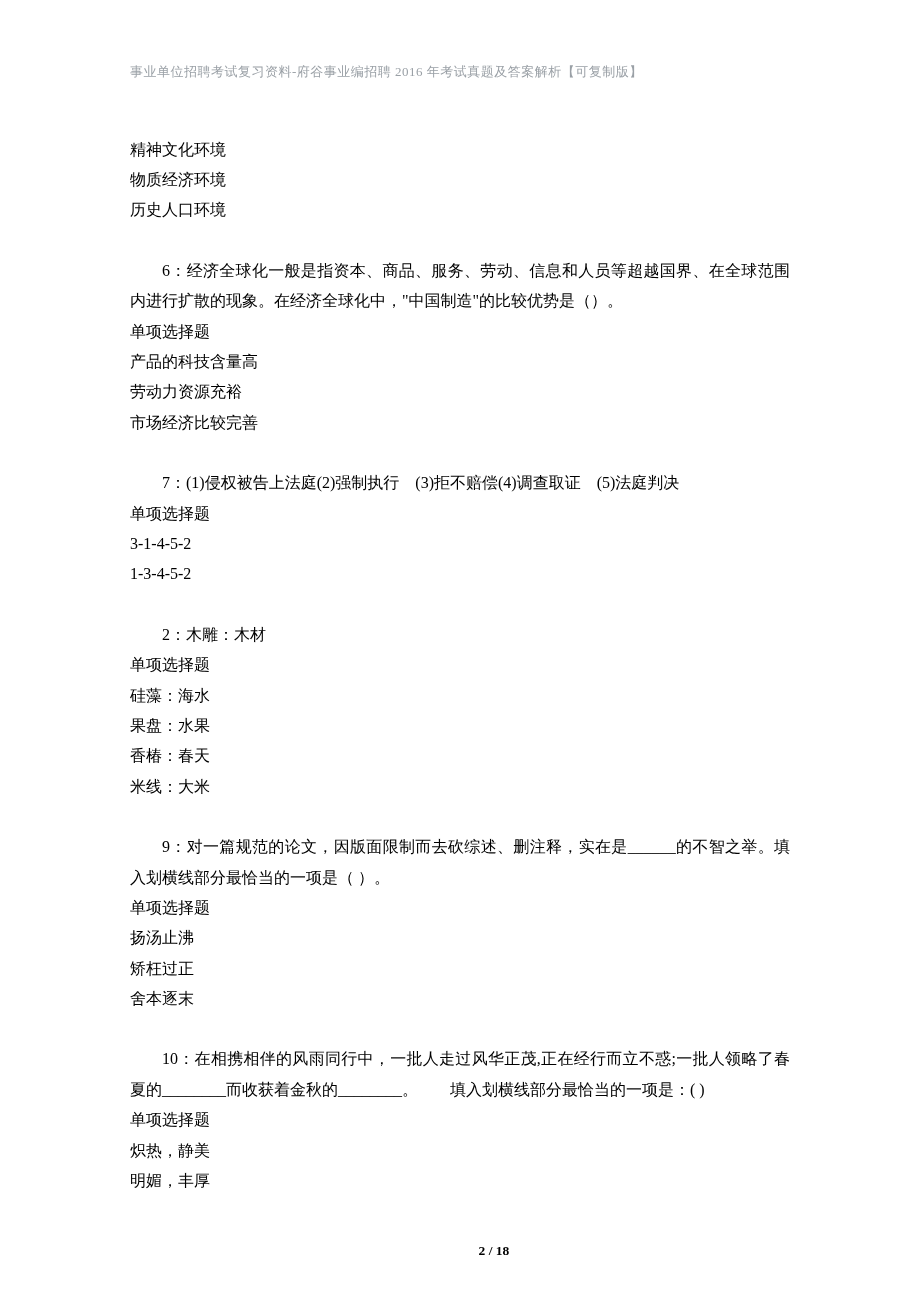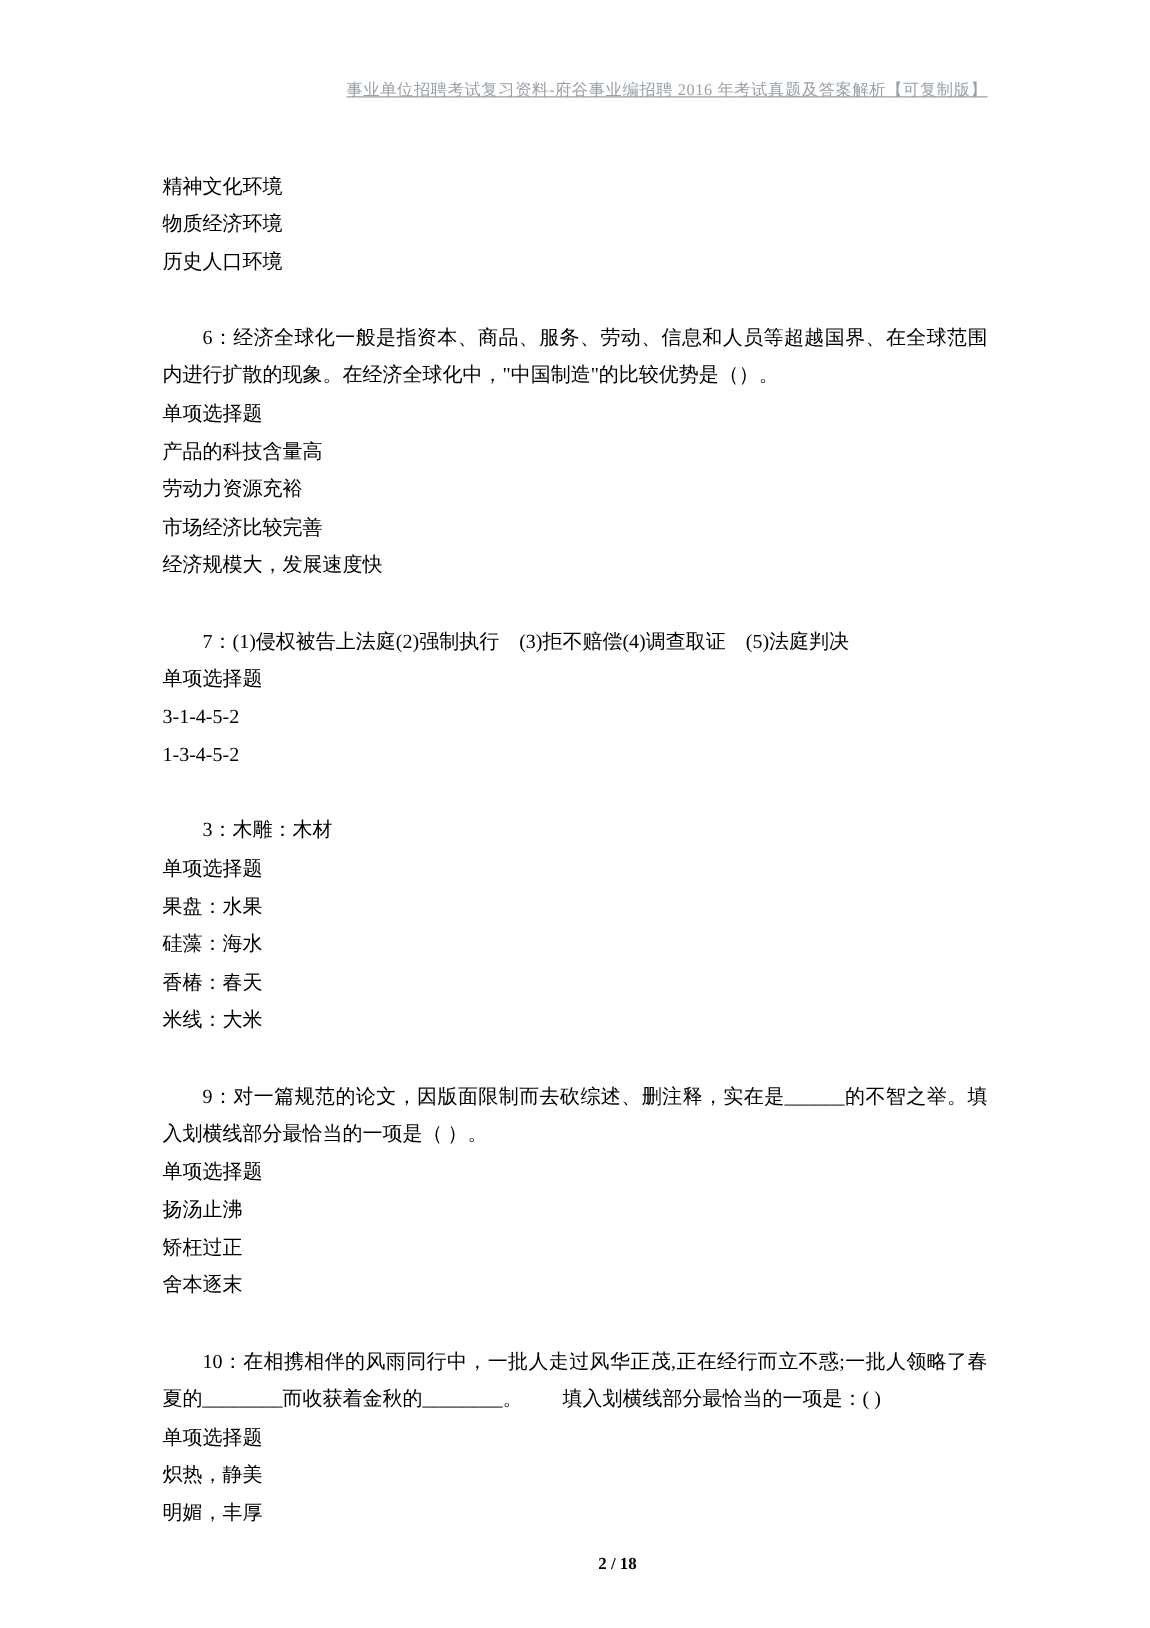--- a/index.html
+++ b/index.html
@@ -8,27 +8,26 @@
     width: 920px;
     height: 1302px;
     font-family: "SimSun", "宋体", serif;
     font-size: 16px;
     line-height: 1.9;
     color: #000;
     position: relative;
     padding: 60px 130px 0 130px;
   }
   .header {
-    text-align: right;
+    text-align: left;
     color: #9aa0a6;
     font-size: 13px;
     font-family: "SimSun", "宋体", serif;
     margin-bottom: 50px;
     letter-spacing: 0.5px;
-    text-decoration: underline;
   }
   .content p {
     margin: 0;
     text-align: justify;
   }
   .content .indent {
     text-indent: 2em;
   }
   .block {
     margin-bottom: 30px;
@@ -57,35 +56,34 @@
     <p>物质经济环境</p>
     <p>历史人口环境</p>
   </div>
 
   <div class="block">
     <p class="indent">6：经济全球化一般是指资本、商品、服务、劳动、信息和人员等超越国界、在全球范围内进行扩散的现象。在经济全球化中，"中国制造"的比较优势是（）。</p>
     <p>单项选择题</p>
     <p>产品的科技含量高</p>
     <p>劳动力资源充裕</p>
     <p>市场经济比较完善</p>
-    <p>经济规模大，发展速度快</p>
   </div>
 
   <div class="block">
     <p class="indent">7：(1)侵权被告上法庭(2)强制执行　(3)拒不赔偿(4)调查取证　(5)法庭判决</p>
     <p>单项选择题</p>
     <p>3-1-4-5-2</p>
     <p>1-3-4-5-2</p>
   </div>
 
   <div class="block">
-    <p class="indent">3：木雕：木材</p>
+    <p class="indent">2：木雕：木材</p>
     <p>单项选择题</p>
+    <p>硅藻：海水</p>
     <p>果盘：水果</p>
-    <p>硅藻：海水</p>
     <p>香椿：春天</p>
     <p>米线：大米</p>
   </div>
 
   <div class="block">
     <p class="indent">9：对一篇规范的论文，因版面限制而去砍综述、删注释，实在是______的不智之举。填入划横线部分最恰当的一项是（ ）。</p>
     <p>单项选择题</p>
     <p>扬汤止沸</p>
     <p>矫枉过正</p>
     <p>舍本逐末</p>

